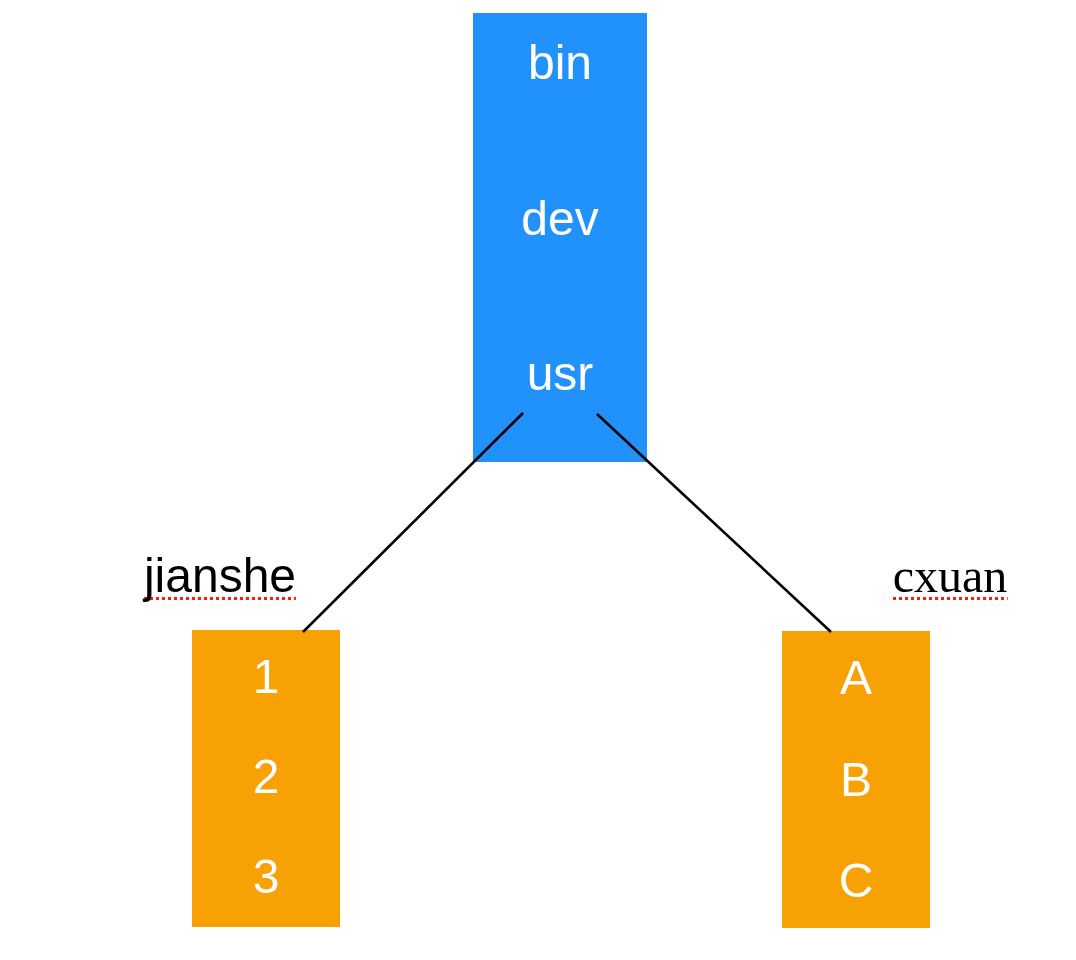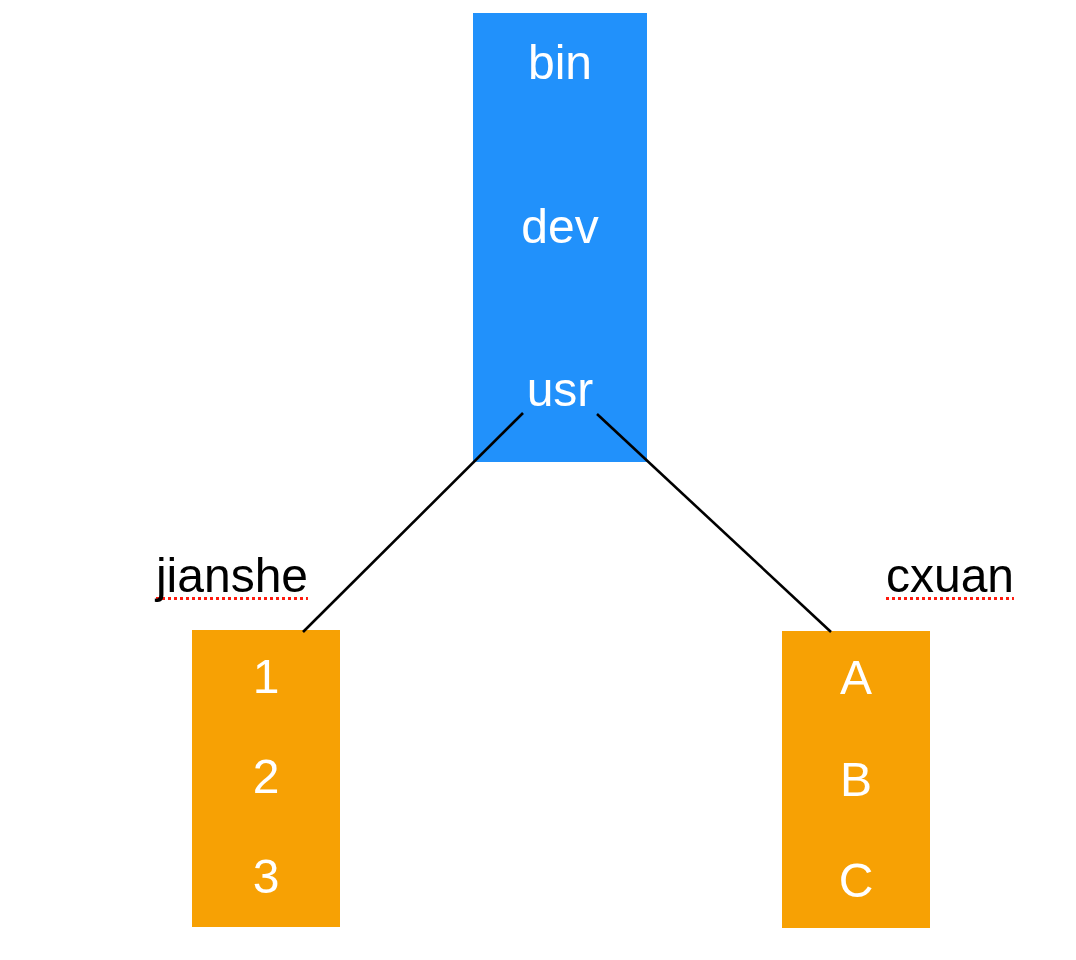--- a/index.html
+++ b/index.html
@@ -46,21 +46,21 @@
     text-align: center;
     color: var(--box-text);
     font-size: 48px;
     line-height: 48px;
     height: 48px;
   }
   .root-box {
     left: 473px; top: 13px;
     width: 174px; height: 449px;
     background: var(--root-box);
-    padding: 26px 0 48px 0;
+    padding: 26px 0 64px 0;
   }
   .child-box {
     width: 148px; height: 297px;
     background: var(--child-box);
   }
   .left-box {
     left: 192px; top: 630px;
     padding: 23px 0 26px 0;
   }
   .right-box {
@@ -77,22 +77,22 @@
     height: 48px;
     z-index: 1;
     padding-bottom: 4px;
     background-image: repeating-linear-gradient(90deg,
       var(--underline) 0px, var(--underline) 3px,
       transparent 3px, transparent 6px);
     background-repeat: repeat-x;
     background-position: left bottom;
     background-size: 100% 3px;
   }
-  .label-left { left: 232px; }
-  .label-right { left: 950px; }
+  .label-left { left: 220px; }
+  .label-right { left: 950px; font-family: Liberation Serif, serif; }
 </style>
 </head>
 <body>
 
 <div class="canvas">
 
   <svg class="connectors" viewBox="0 0 1076 960" xmlns="http://www.w3.org/2000/svg">
     <line x1="523" y1="413" x2="303" y2="632"></line>
     <line x1="597" y1="414" x2="831" y2="632"></line>
   </svg>

